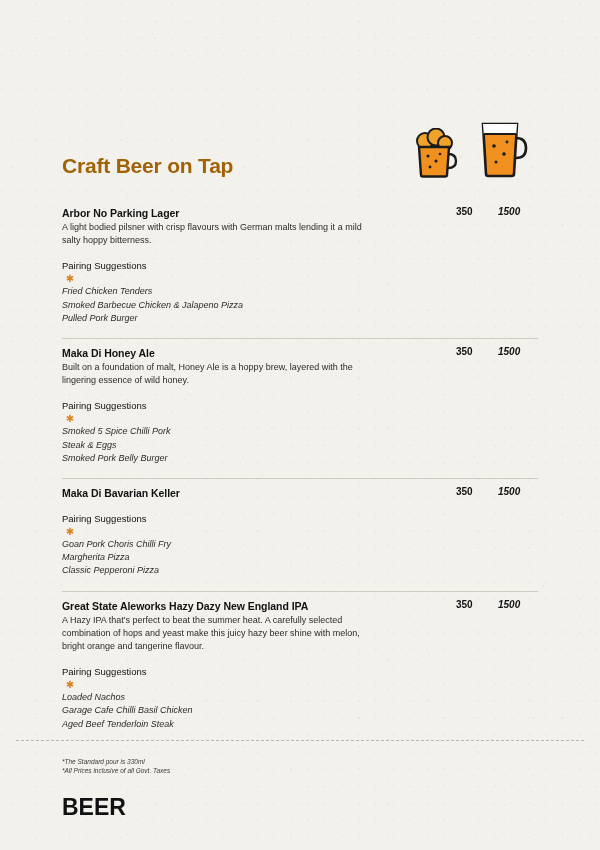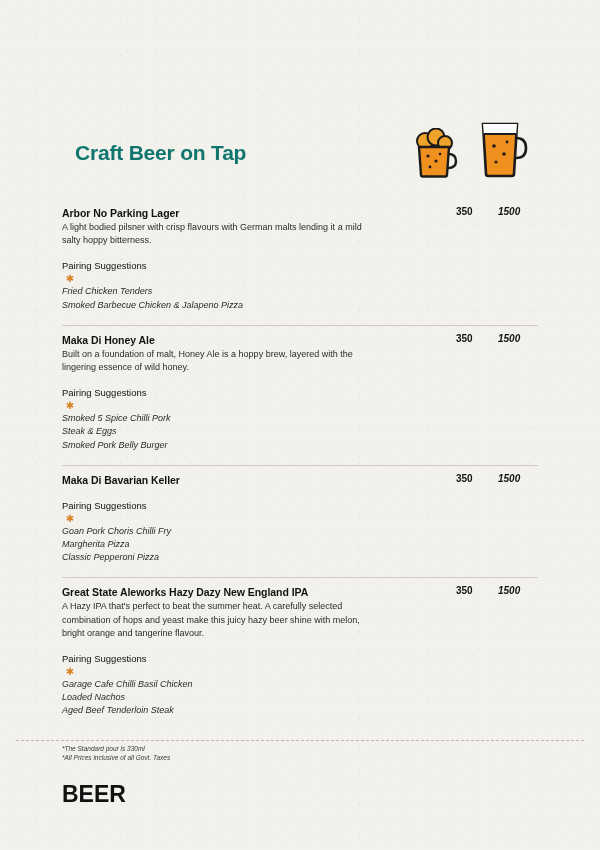--- a/index.html
+++ b/index.html
@@ -40,22 +40,22 @@
   .header-row {
     display: flex;
     align-items: flex-end;
     justify-content: space-between;
     height: 70px;
   }
   .menu-title {
     font-size: 21px;
     font-weight: bold;
     letter-spacing: -0.2px;
-    color: #0f766e;
-    margin: 13px;
+    color: #a16207;
+    margin: 0;
     padding-bottom: 4px;
   }
   .beer-icons {
     display: flex;
     align-items: flex-end;
     gap: 18px;
     padding-right: 10px;
   }
   .icon-mug {
     display: block;
@@ -225,20 +225,21 @@
           </div>
           <div class="price p1">350</div>
           <div class="price p2">1500</div>
         </div>
         <div class="pairing">
           <div class="pairing-label">Pairing Suggestions</div>
           <div class="pairing-sep">✱</div>
           <div class="pairing-list">
             <div class="pairing-item">Fried Chicken Tenders</div>
             <div class="pairing-item">Smoked Barbecue Chicken &amp; Jalapeno Pizza</div>
+            <div class="pairing-item">Pulled Pork Burger</div>
           </div>
         </div>
         <hr class="rule">
       </div>
 
       <div class="item">
         <div class="item-head">
           <div class="item-text">
             <div class="item-name">Maka Di Honey Ale</div>
             <div class="item-desc">Built on a foundation of malt, Honey Ale is a hoppy brew, layered with the lingering essence of wild honey.</div>
@@ -284,22 +285,22 @@
             <div class="item-name">Great State Aleworks Hazy Dazy New England IPA</div>
             <div class="item-desc">A Hazy IPA that's perfect to beat the summer heat. A carefully selected combination of hops and yeast make this juicy hazy beer shine with melon, bright orange and tangerine flavour.</div>
           </div>
           <div class="price p1">350</div>
           <div class="price p2">1500</div>
         </div>
         <div class="pairing">
           <div class="pairing-label">Pairing Suggestions</div>
           <div class="pairing-sep">✱</div>
           <div class="pairing-list">
+            <div class="pairing-item">Loaded Nachos</div>
             <div class="pairing-item">Garage Cafe Chilli Basil Chicken</div>
-            <div class="pairing-item">Loaded Nachos</div>
             <div class="pairing-item">Aged Beef Tenderloin Steak</div>
           </div>
         </div>
       </div>
 
     </div>
 
     <div class="footnotes">
       <div class="footnote">*The Standard pour is 330ml</div>
       <div class="footnote">*All Prices inclusive of all Govt. Taxes</div>

